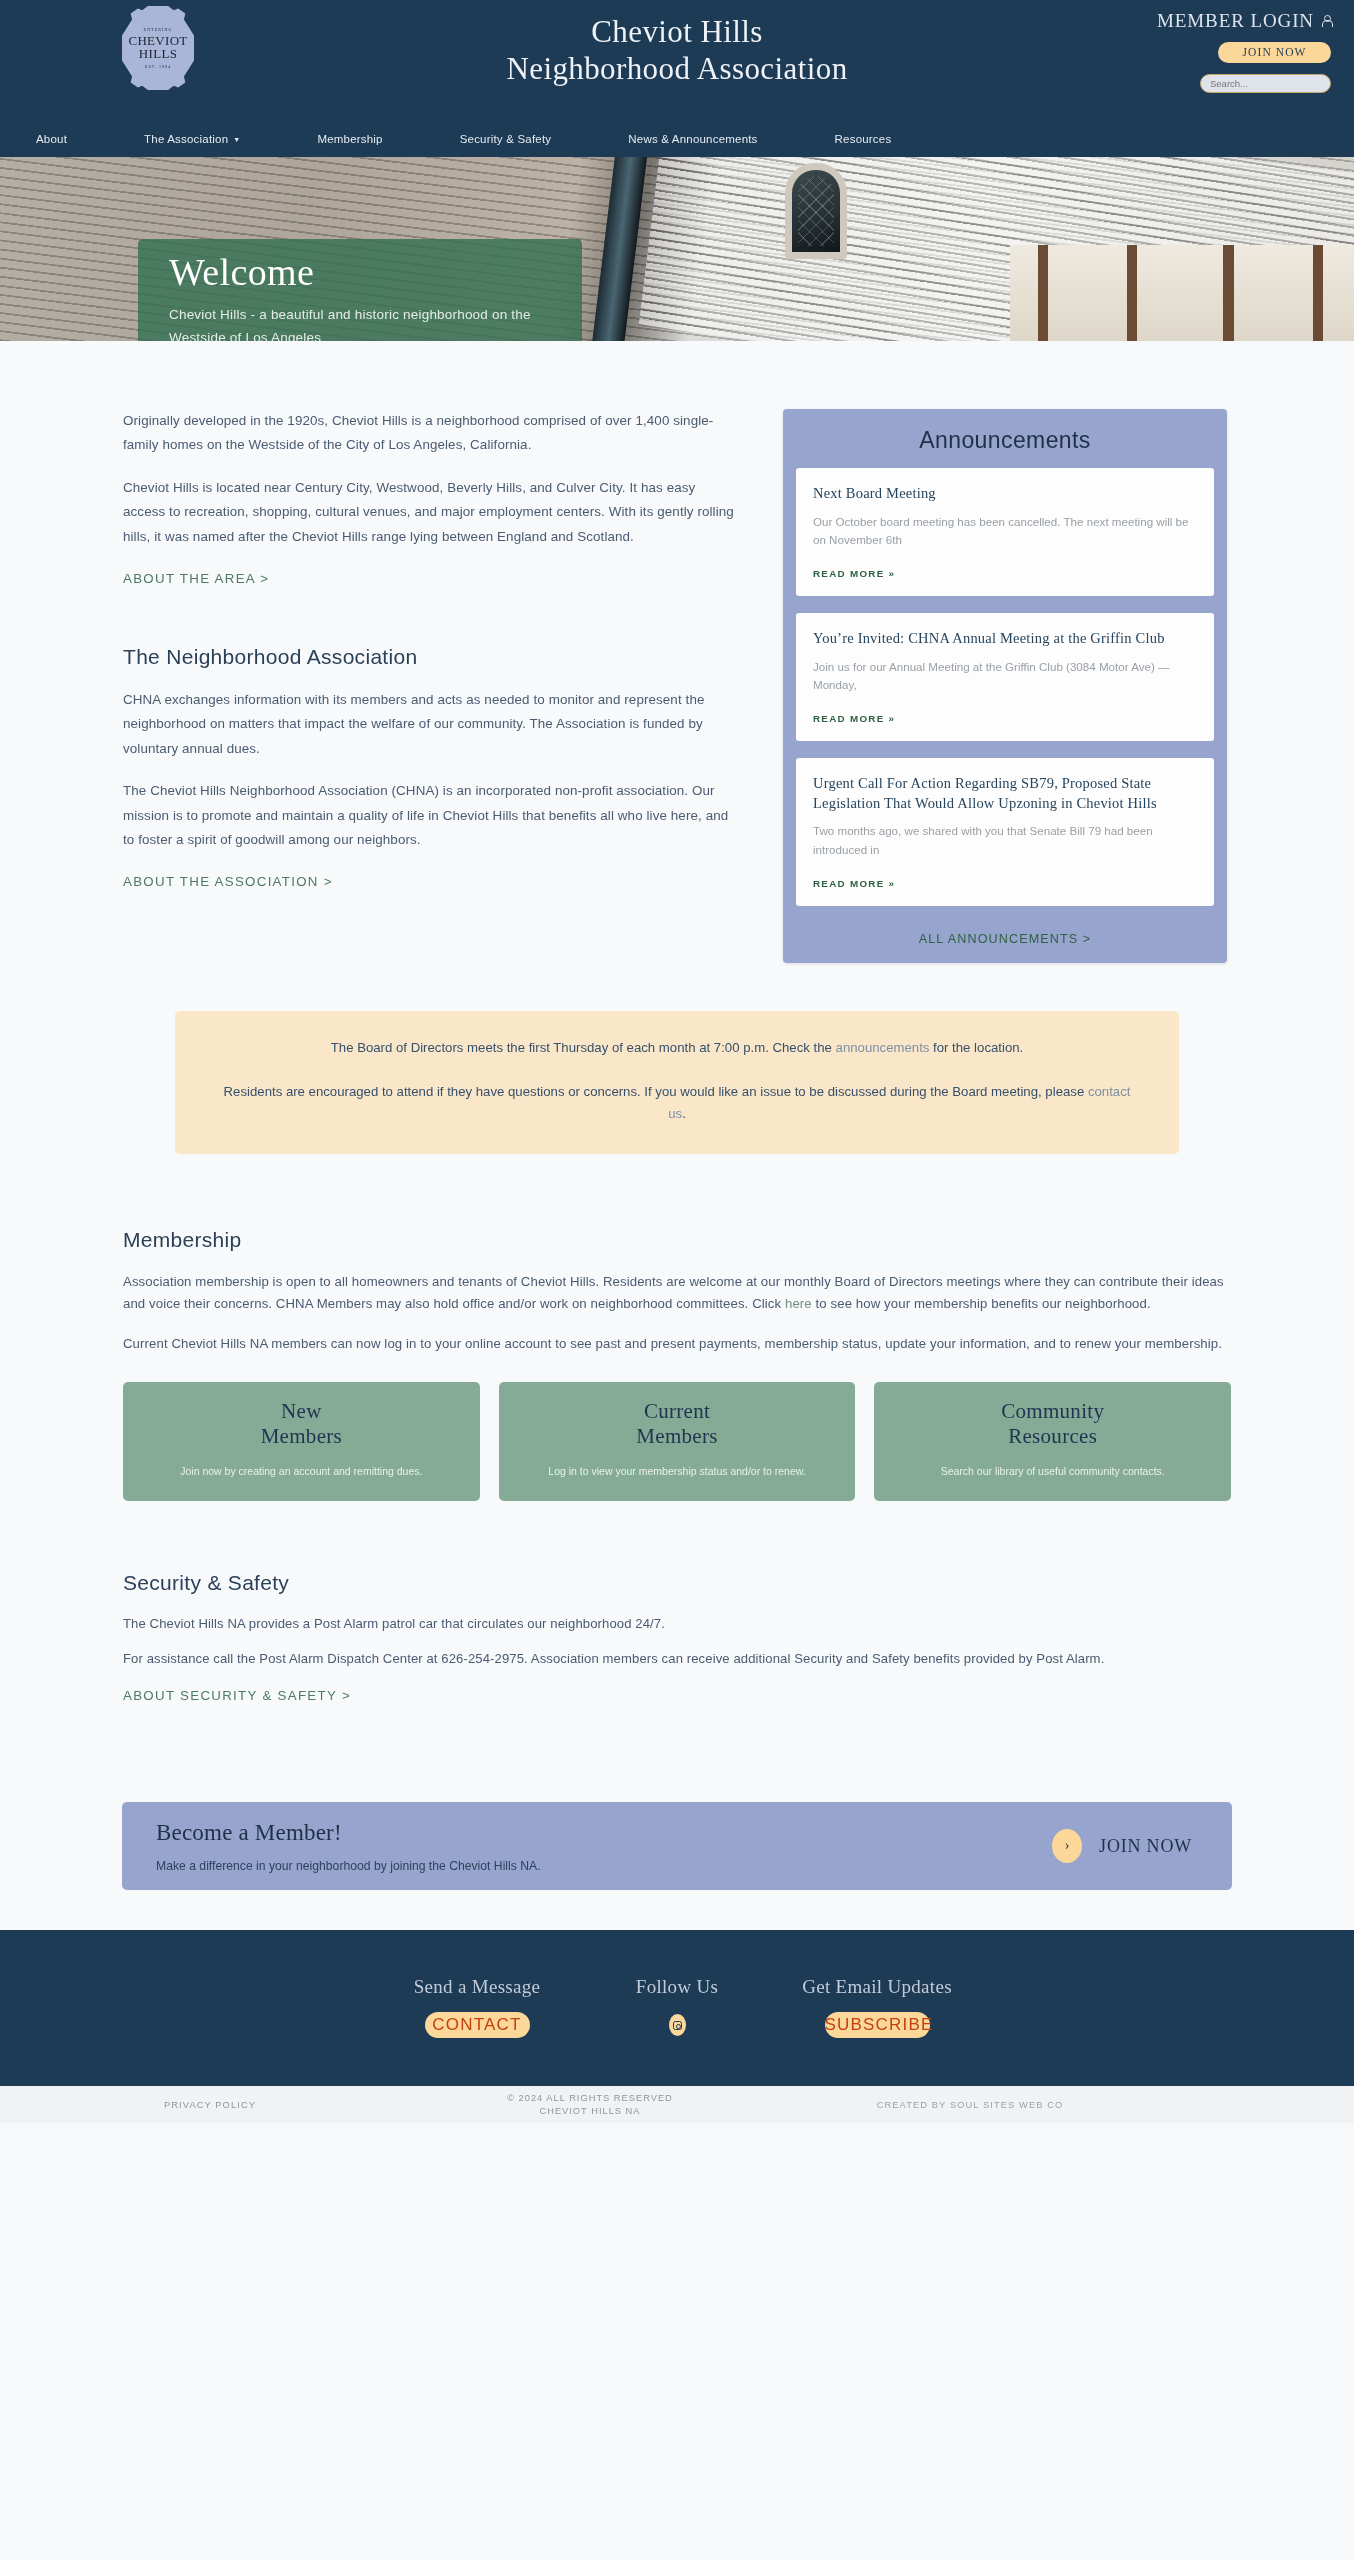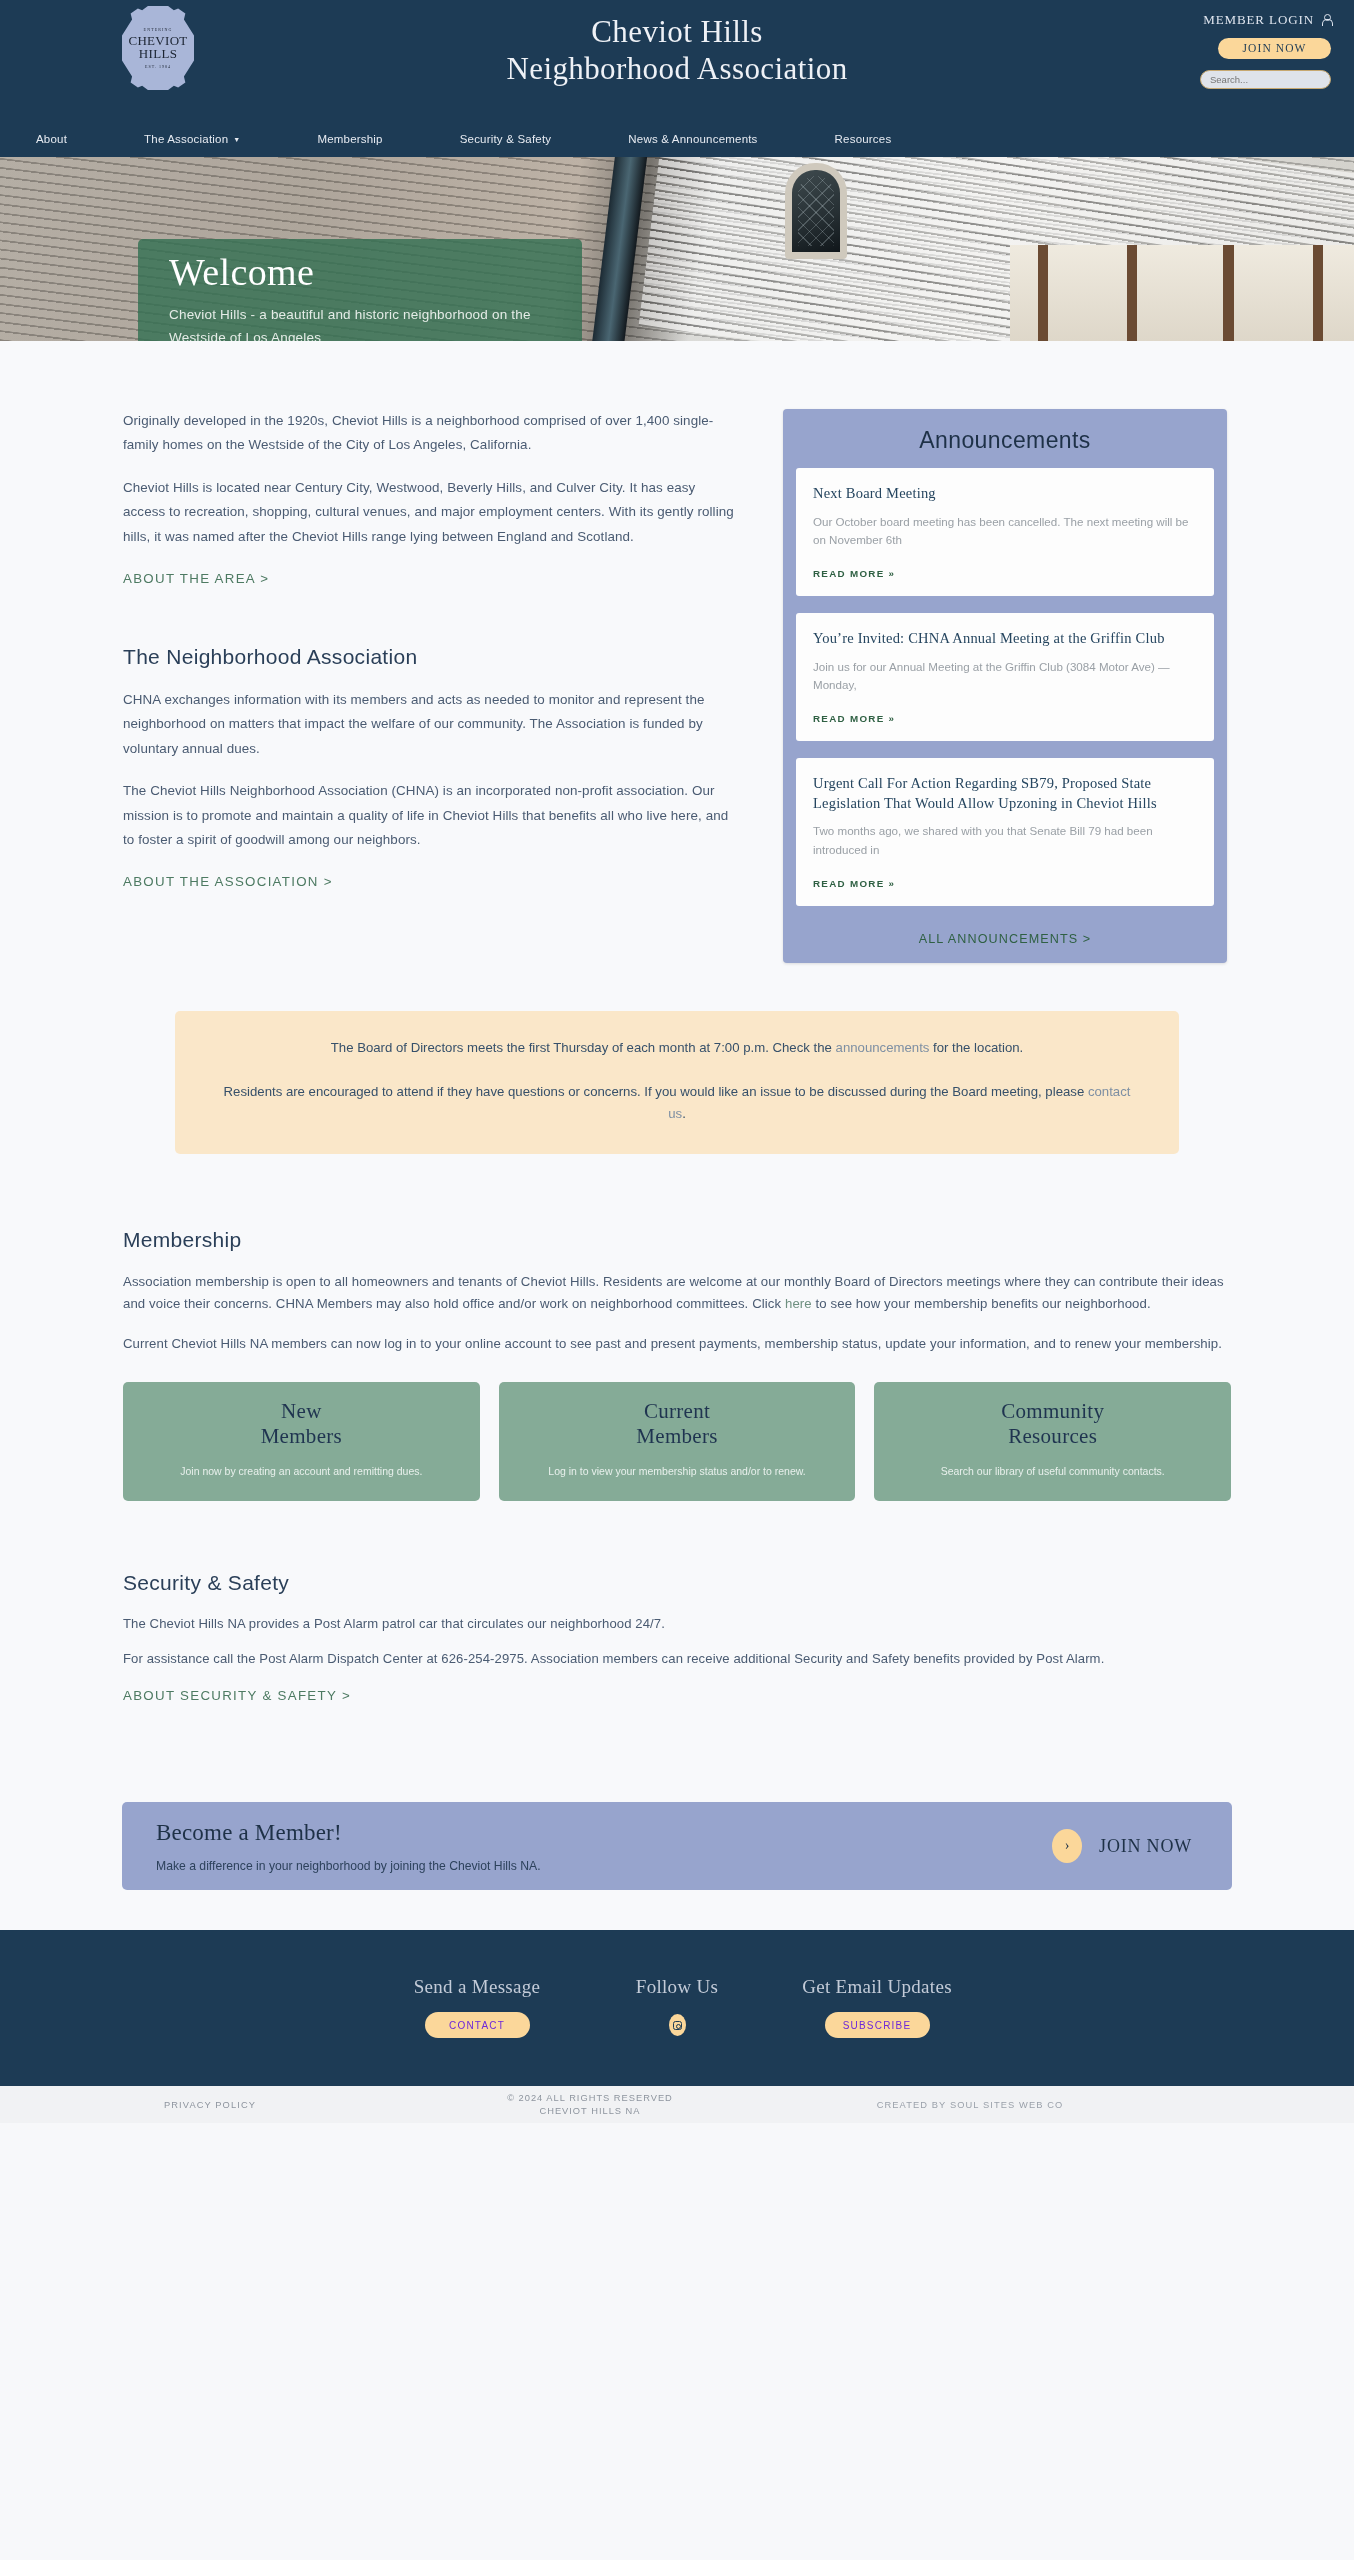--- a/index.html
+++ b/index.html
@@ -76,21 +76,21 @@
   .site-title .l2 { display: block; }
 
   .header-right {
     position: absolute;
     right: 23px; top: 10px;
     width: 260px;
     text-align: right;
   }
   .member-login {
     color: #dfe5ef;
-    font-size: 13px;
+    font-size: 19px;
     letter-spacing: 0.9px;
     font-family: "Liberation Serif", serif;
     display: inline-flex; align-items: center; gap: 7px;
     cursor: pointer;
   }
   .person-icon {
     width: 10px; height: 13px; display: inline-block; position: relative;
   }
   .person-icon::before {
     content: ""; position: absolute; top: 0; left: 2.5px;
@@ -439,23 +439,23 @@
     color: #c3cbd8;
     font-family: "Liberation Serif", serif;
     font-size: 19px;
     letter-spacing: 0.3px;
   }
   .f-btn {
     margin: 14px auto 0 auto;
     display: block;
     background: #fbd79a;
     border: none; border-radius: 16px;
-    color: #6d28d9;
+    color: #c2410c;
     font-family: "Liberation Sans", sans-serif;
-    font-size: 10px;
+    font-size: 17px;
     letter-spacing: 1.2px;
     height: 26px;
     cursor: pointer;
   }
   .f-btn.contact { width: 105px; }
   .f-btn.subscribe { width: 105px; }
   .ig-icon {
     margin: 16px auto 0 auto;
     width: 17px; height: 22px;
     background: #fbd79a;

